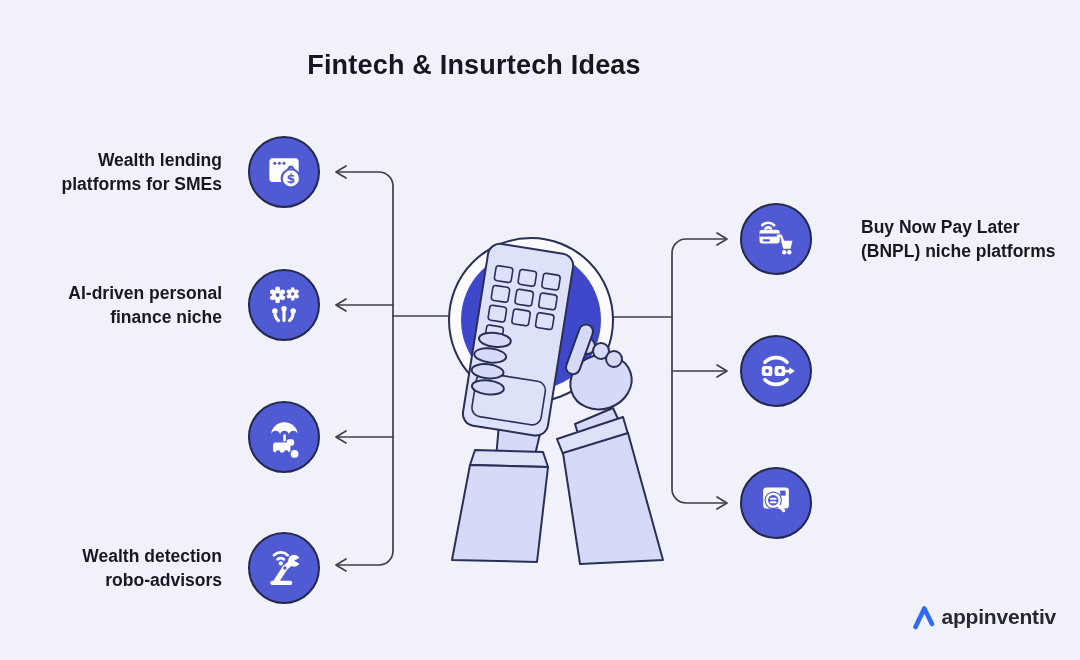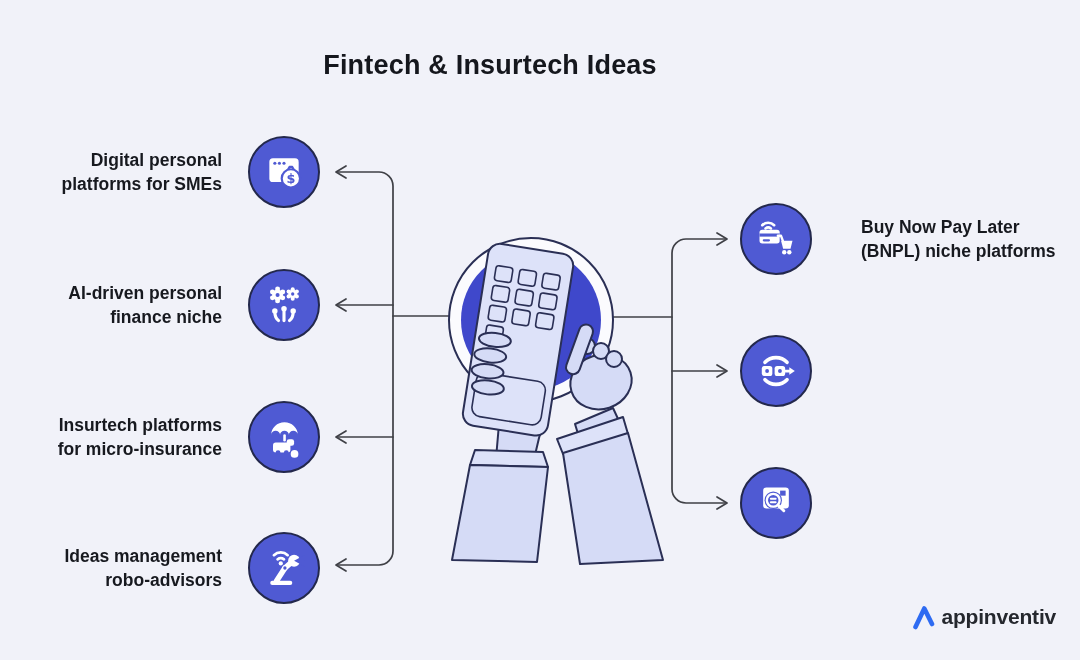--- a/index.html
+++ b/index.html
@@ -1,19 +1,19 @@
 <!DOCTYPE html>
 <html><head>
 <meta charset="utf-8">
 <style>
   html,body{margin:0;padding:0;}
   body{font-family:"Liberation Sans","DejaVu Sans",sans-serif;background:#f1f2f9;}
   #canvas{position:relative;width:1080px;height:660px;background:#f1f2f9;overflow:hidden;}
 
-  .title{position:absolute;left:16px;top:50px;width:948px;text-align:center;
+  .title{position:absolute;left:0;top:50px;width:948px;text-align:center;
          font-size:27px;font-weight:700;color:#15171d;letter-spacing:.2px;}
 
   svg.connectors{position:absolute;left:0;top:0;z-index:1;}
   .illustration{position:absolute;left:415px;top:228px;z-index:3;}
 
   .icon-circle{position:absolute;width:72px;height:72px;border-radius:50%;
     background:#4f5ad3;border:2px solid #23284c;box-sizing:border-box;z-index:2;
     display:flex;align-items:center;justify-content:center;}
   .icon-circle svg{width:66px;height:66px;display:block;}
 
@@ -106,21 +106,21 @@
     </g>
 
     <polygon class="cuff-fill out" points="60,222 128,224 133,239 55,237"></polygon>
     <polygon class="body-fill out" points="55,237 133,239 122,334 37,332"></polygon>
 
     <polygon class="body-fill out" points="160,196 198,180 210,206 168,222"></polygon>
     <polygon class="cuff-fill out" points="142,211 208,189 213,206 148,226"></polygon>
     <polygon class="body-fill out" points="148,225 213,205 248,332 165,336"></polygon>
   </svg>
 
-  <div class="label left l1">Digital personal
+  <div class="label left l1">Wealth lending
 platforms for SMEs</div>
   <div class="icon-circle ic-left l1">
     <svg viewBox="0 0 72 72">
       <rect class="wht" x="20" y="21" width="32" height="26" rx="4"></rect>
       <circle class="hole" cx="26" cy="26.5" r="1.7"></circle>
       <circle class="hole" cx="31" cy="26.5" r="1.7"></circle>
       <circle class="hole" cx="36" cy="26.5" r="1.7"></circle>
       <polygon points="39.5,35 47.5,35 45,30.5 42,30.5" fill="#ffffff" stroke="#4f5ad3" stroke-width="2.4" stroke-linejoin="round"></polygon>
       <circle cx="43.5" cy="43" r="10" fill="#ffffff" stroke="#4f5ad3" stroke-width="2.4"></circle>
       <text x="43.5" y="48" text-anchor="middle" font-size="14" font-weight="bold" fill="#4f5ad3" font-family="'DejaVu Sans',sans-serif">$</text>
@@ -153,35 +153,33 @@
       </g>
       <path class="wstroke" stroke-width="3.4" d="M30,53 Q26,50 26,44"></path>
       <circle class="wht" cx="26" cy="42.5" r="3"></circle>
       <path class="wstroke" stroke-width="3.4" d="M36,53 V42"></path>
       <circle class="wht" cx="36" cy="40" r="3"></circle>
       <path class="wstroke" stroke-width="3.4" d="M42,53 Q46,50 46,44"></path>
       <circle class="wht" cx="46" cy="42.5" r="3"></circle>
     </svg>
   </div>
 
-  <div class="label left l3">Insurtech platforms
-for micro-insurance</div>
   <div class="icon-circle ic-left l3">
     <svg viewBox="0 0 72 72">
       <path class="wht" d="M22,33.5 a14.5,13.5 0 0 1 29,0 a4.83,4.3 0 0 0 -9.66,0 a4.83,4.3 0 0 0 -9.66,0 a4.83,4.3 0 0 0 -9.66,0 z"></path>
       <rect class="wht" x="35.2" y="33" width="2.8" height="8" rx="1.4"></rect>
       <rect class="wht" x="24" y="42" width="19" height="11" rx="3"></rect>
       <rect class="wht" x="39" y="38.5" width="8" height="7" rx="2.5"></rect>
       <circle class="hole" cx="29.5" cy="53" r="2.6"></circle>
       <circle class="hole" cx="38.5" cy="53" r="2.6"></circle>
       <circle class="wht" cx="47.5" cy="54.5" r="4.2"></circle>
     </svg>
   </div>
 
-  <div class="label left l4">Ideas management
+  <div class="label left l4">Wealth detection
 robo-advisors</div>
   <div class="icon-circle ic-left l4">
     <svg viewBox="0 0 72 72">
       <path class="wstroke" stroke-width="3" d="M25,22 a11,11 0 0 1 15,0"></path>
       <path class="wstroke" stroke-width="3" d="M29,26.5 a6,6 0 0 1 7,0"></path>
       <circle class="wht" cx="32.5" cy="31" r="2.3"></circle>
       <rect class="wht" x="21" y="50" width="24" height="4.5" rx="2.2"></rect>
       <path class="wstroke" stroke-width="6" d="M28,50 L37,36"></path>
       <path class="wstroke" stroke-width="6" d="M37,36 L45,29"></path>
       <circle class="wht" cx="47" cy="28" r="6.5"></circle>

